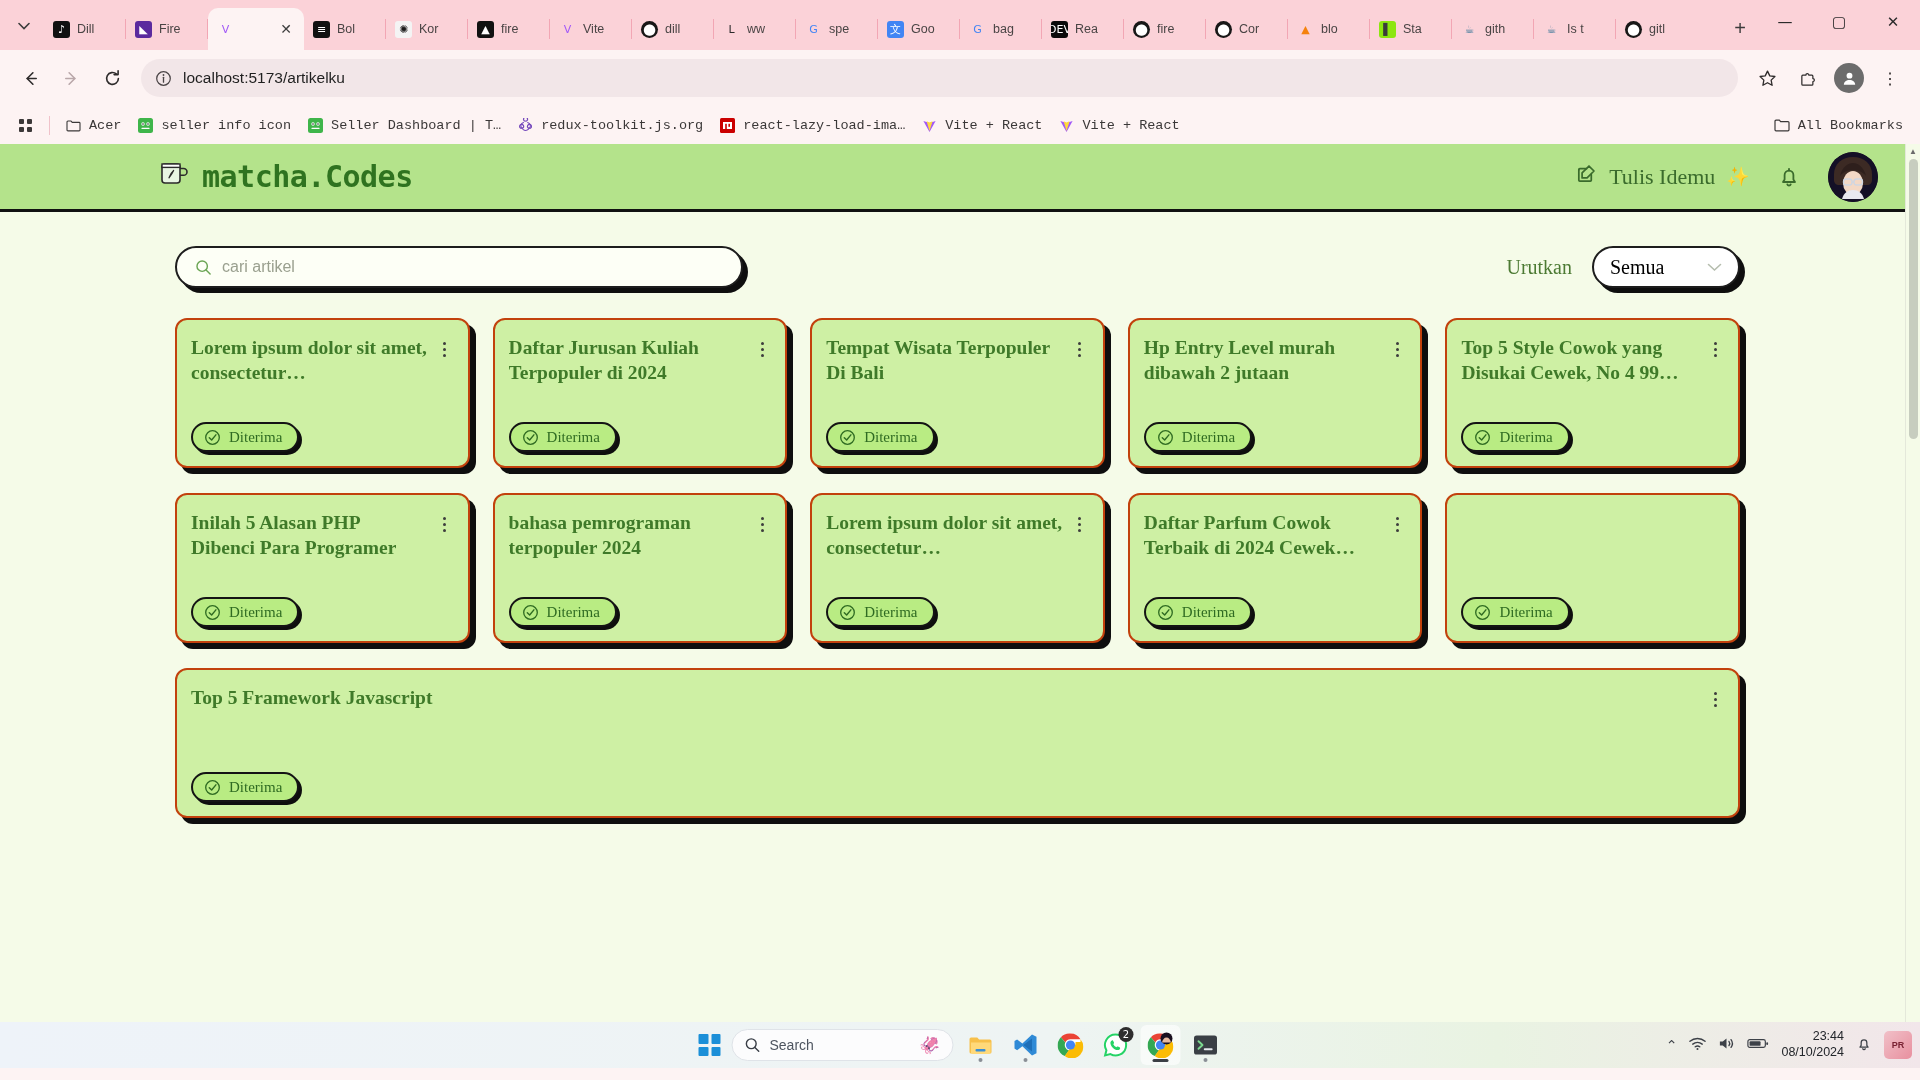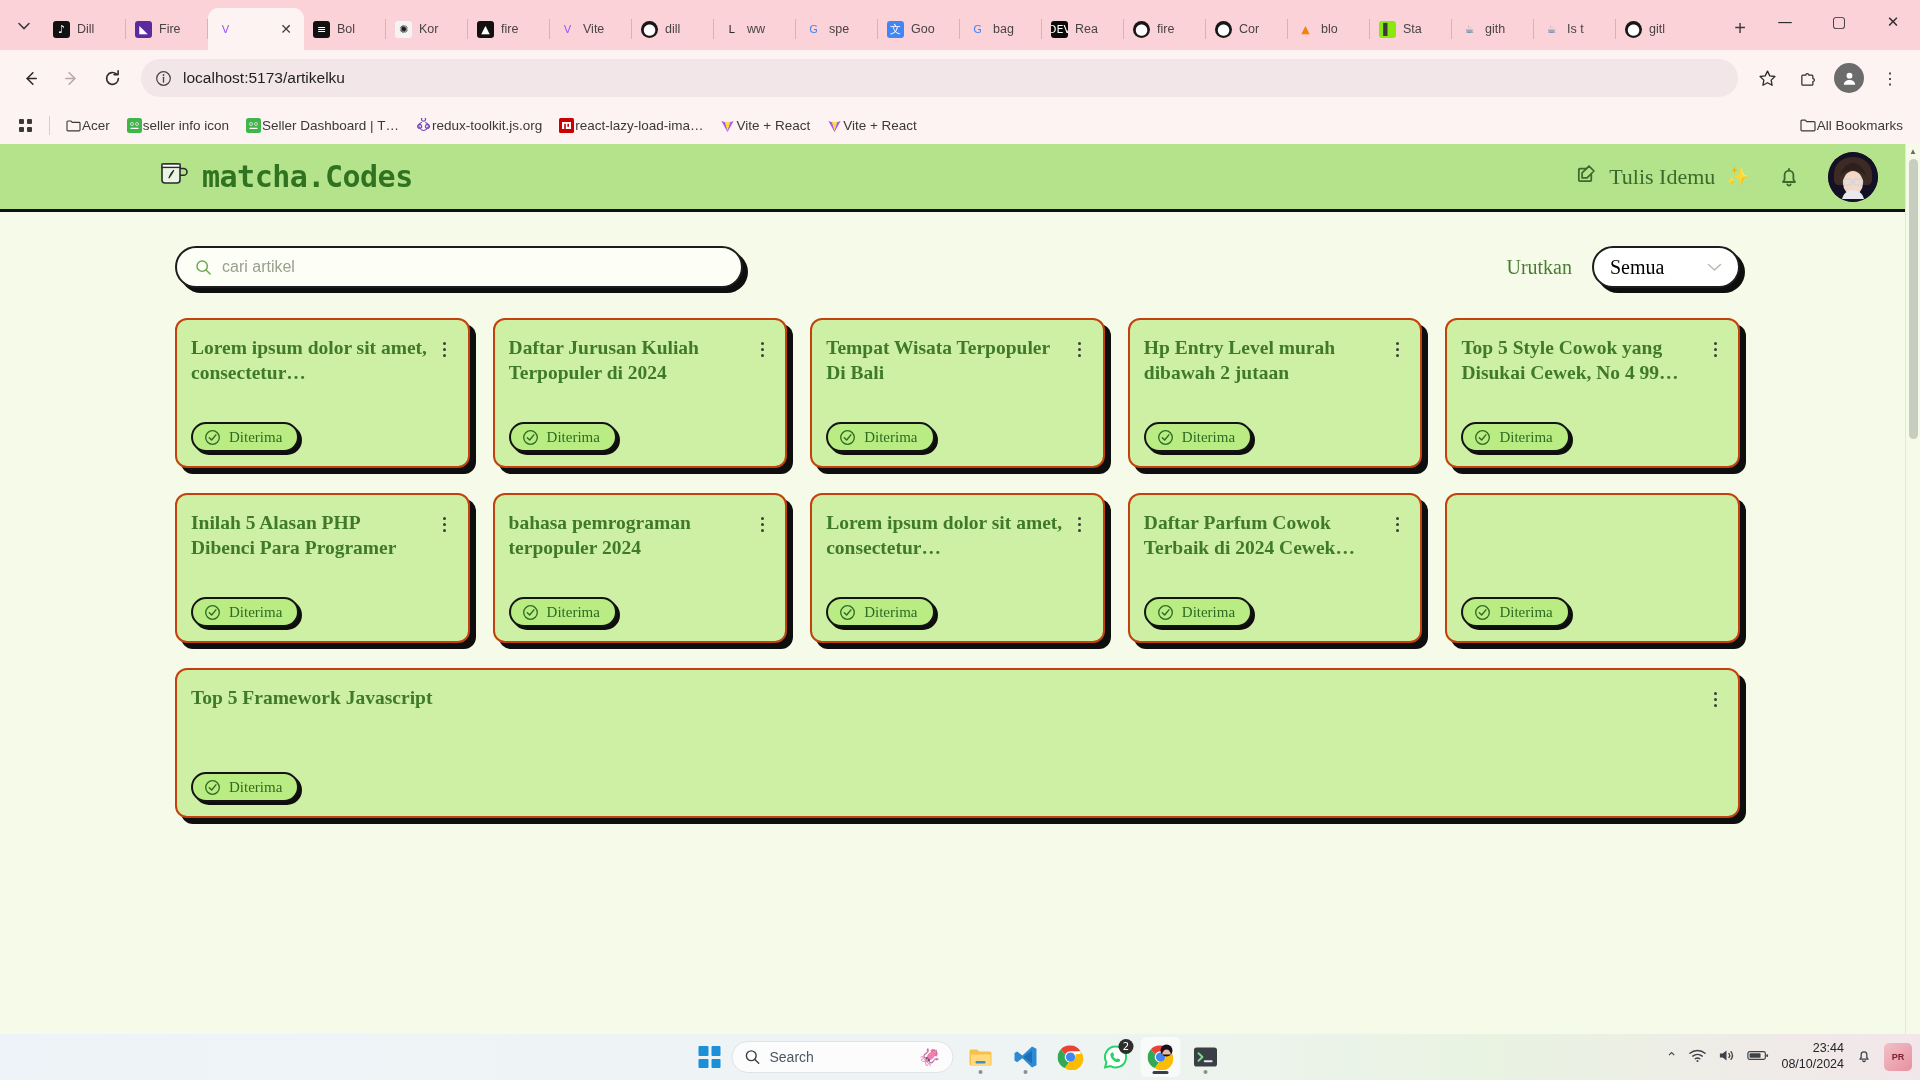--- a/index.html
+++ b/index.html
@@ -83,22 +83,22 @@
     width: 30px; height: 30px; border-radius: 50%; background: #6c6c6c;
     display: flex; align-items: center; justify-content: center;
     color: #fff; font-size: 15px; margin: 0 3px; flex: 0 0 auto;
   }
 
   .bookmarks {
     height: 38px; background: #fdf3f3; display: flex; align-items: center;
     padding: 0 10px; gap: 2px; font-size: 13.5px; color: #3b3838;
   }
   .bm {
-    display: flex; align-items: center; padding: 4px 7px;
-    border-radius: 6px; white-space: nowrap; flex: 0 0 auto;
+    display: flex; align-items: center; gap: 7px; padding: 4px 7px;
+    border-radius: 6px; white-space: nowrap; flex: 0 0 auto; font-family: Liberation Mono, monospace;
   }
   .bm-ico {
     width: 17px; height: 17px; flex: 0 0 auto; display: flex;
     align-items: center; justify-content: center; font-size: 12px;
     border-radius: 3px; overflow: hidden;
     font-family: "DejaVu Sans", sans-serif;
   }
   .bm-divider { width: 1px; height: 19px; background: #f0c2ca; margin: 0 6px; flex: 0 0 auto; }
   .bm.right { margin-left: auto; }
 
@@ -196,21 +196,21 @@
     display: flex; align-items: center; gap: 8px; padding: 0 15px 0 11px;
     box-shadow: 3px 3px 0 #0e0e0e;
     text-align: right;
   }
   .status-text {
     font-family: "Liberation Serif", serif; font-size: 15px; color: #2f6b22;
   }
 
   
   .taskbar {
-    position: absolute; left: 0; bottom: 0; width: 1920px; height: 46px;
+    position: absolute; left: 0; bottom: 12px; width: 1920px; height: 46px;
     background: linear-gradient(90deg,#eef3f9 0%,#eef4f3 55%,#e9f3e2 78%,#f2e6ea 100%);
     display: flex; align-items: center;
   }
   .tb-center {
     position: absolute; left: 50%; transform: translateX(-50%);
     display: flex; align-items: center; gap: 7px; height: 46px;
   }
   .win-logo {
     width: 30px; height: 30px; display: grid; grid-template-columns: 1fr 1fr;
     grid-template-rows: 1fr 1fr; gap: 3px; padding: 4px;

